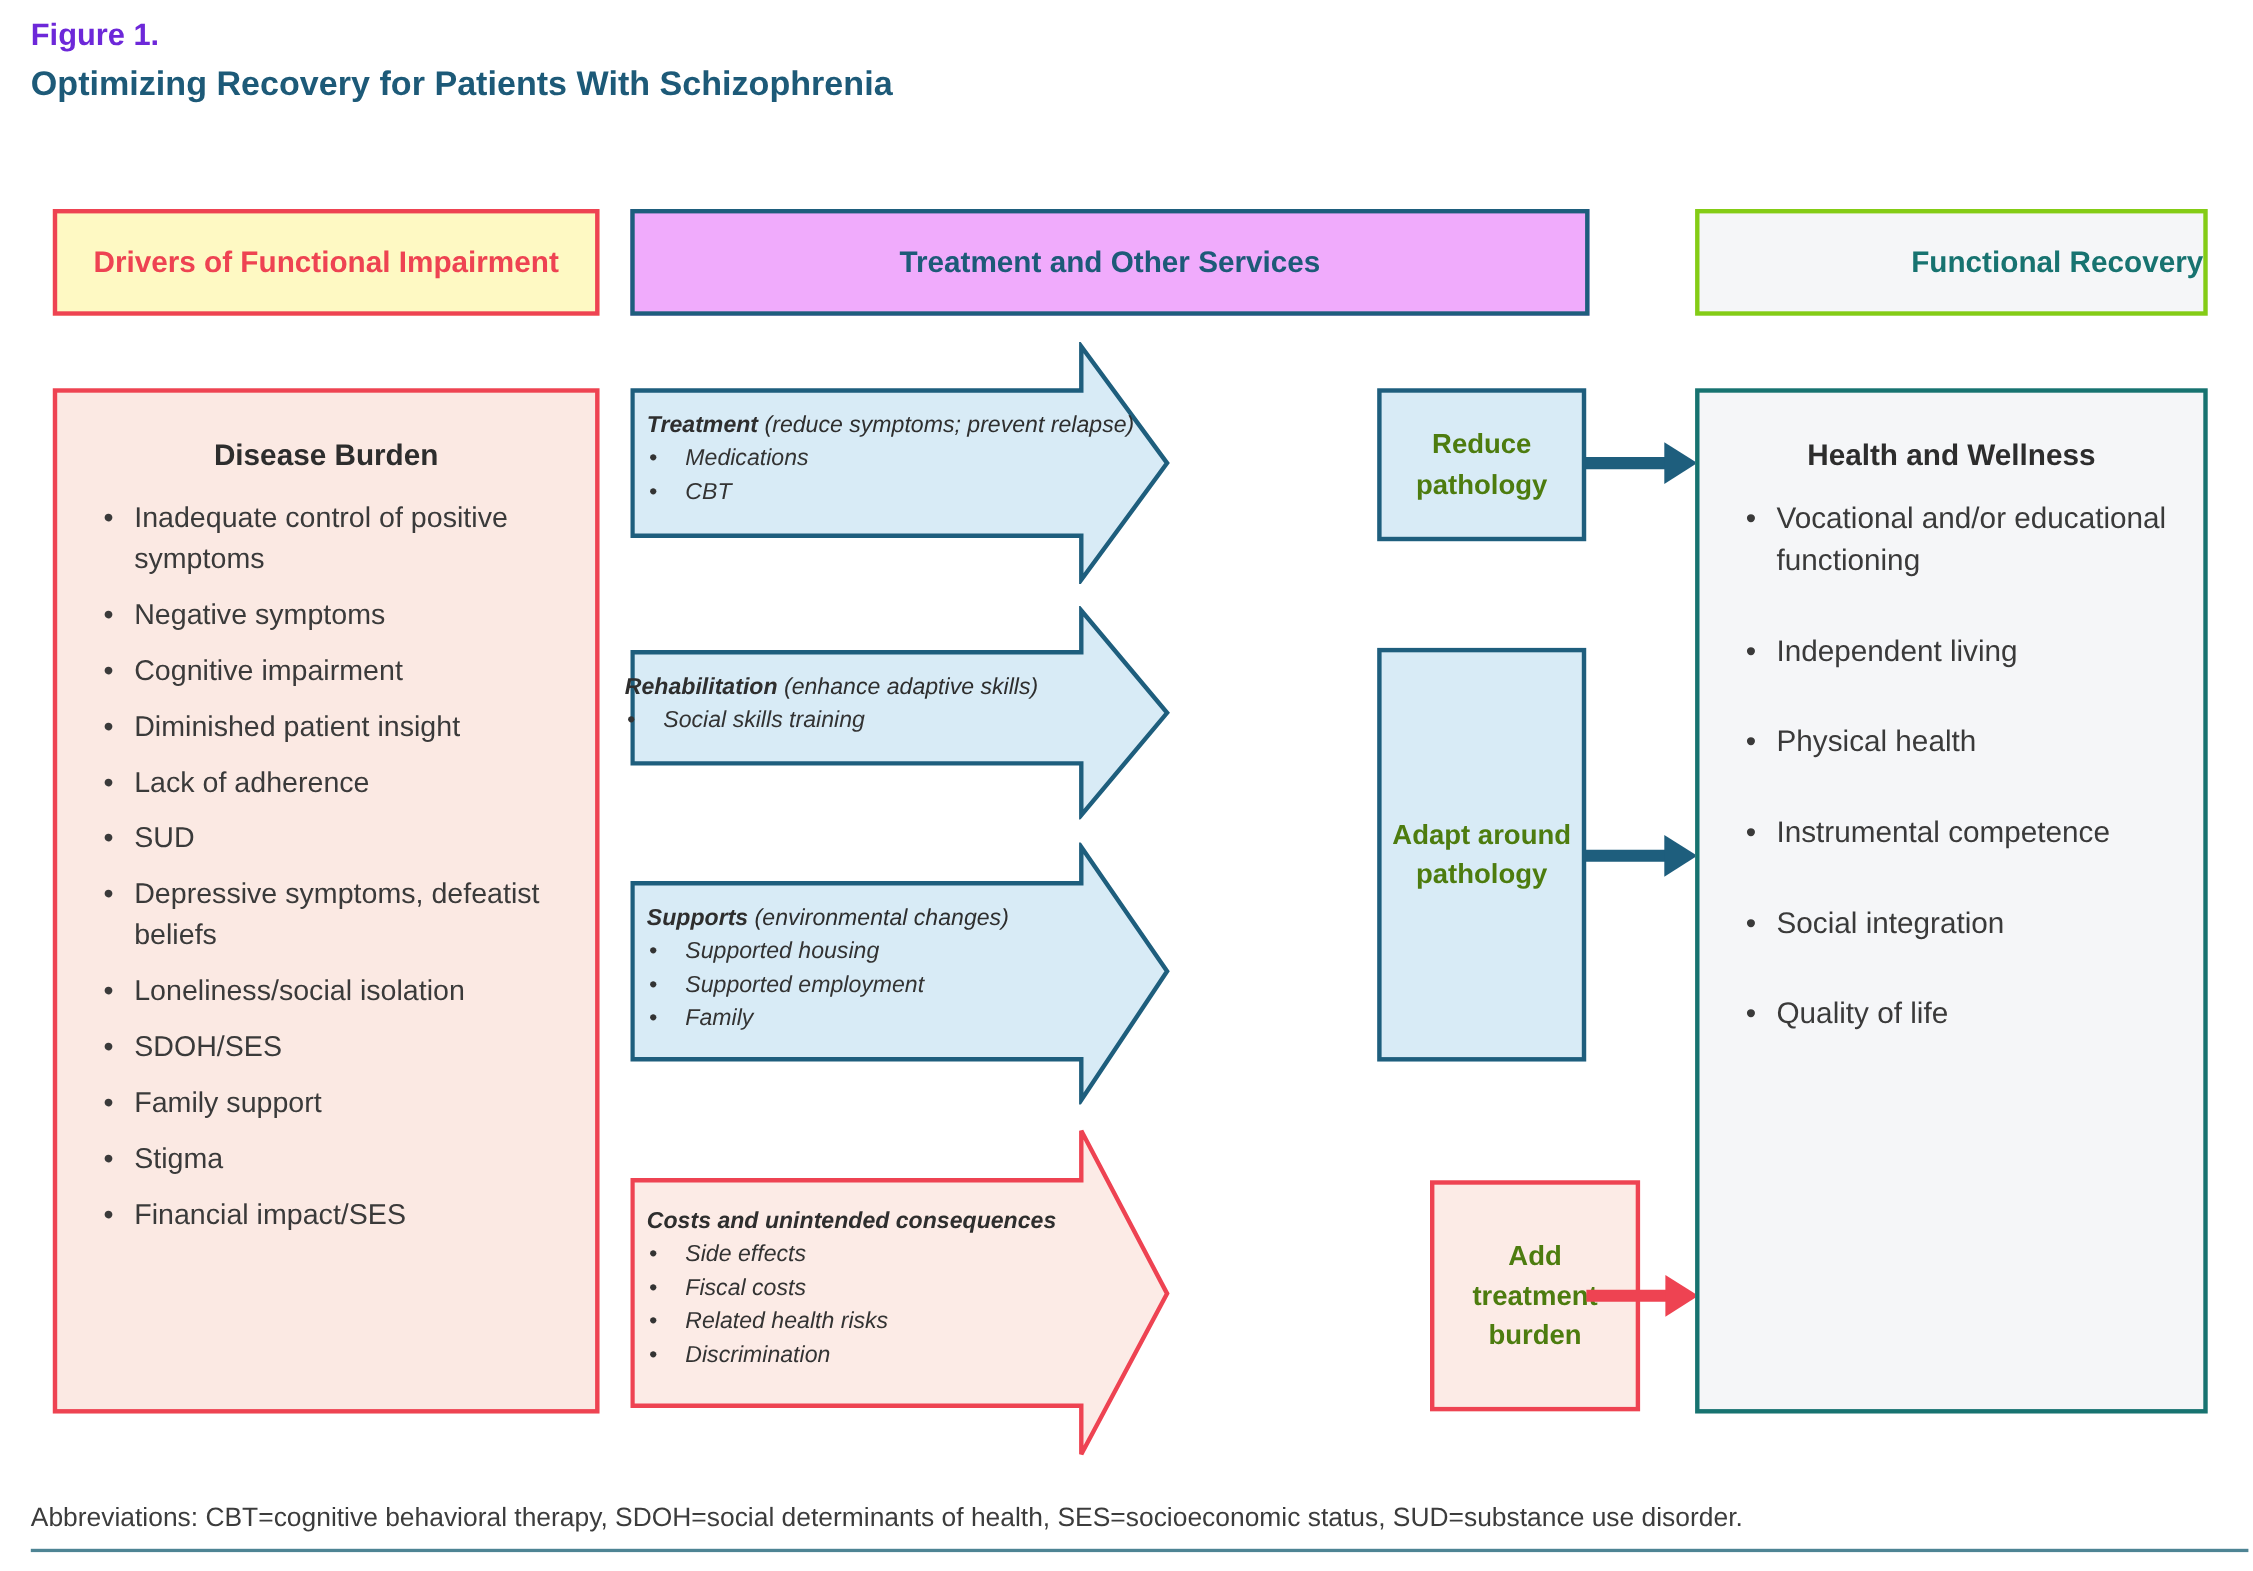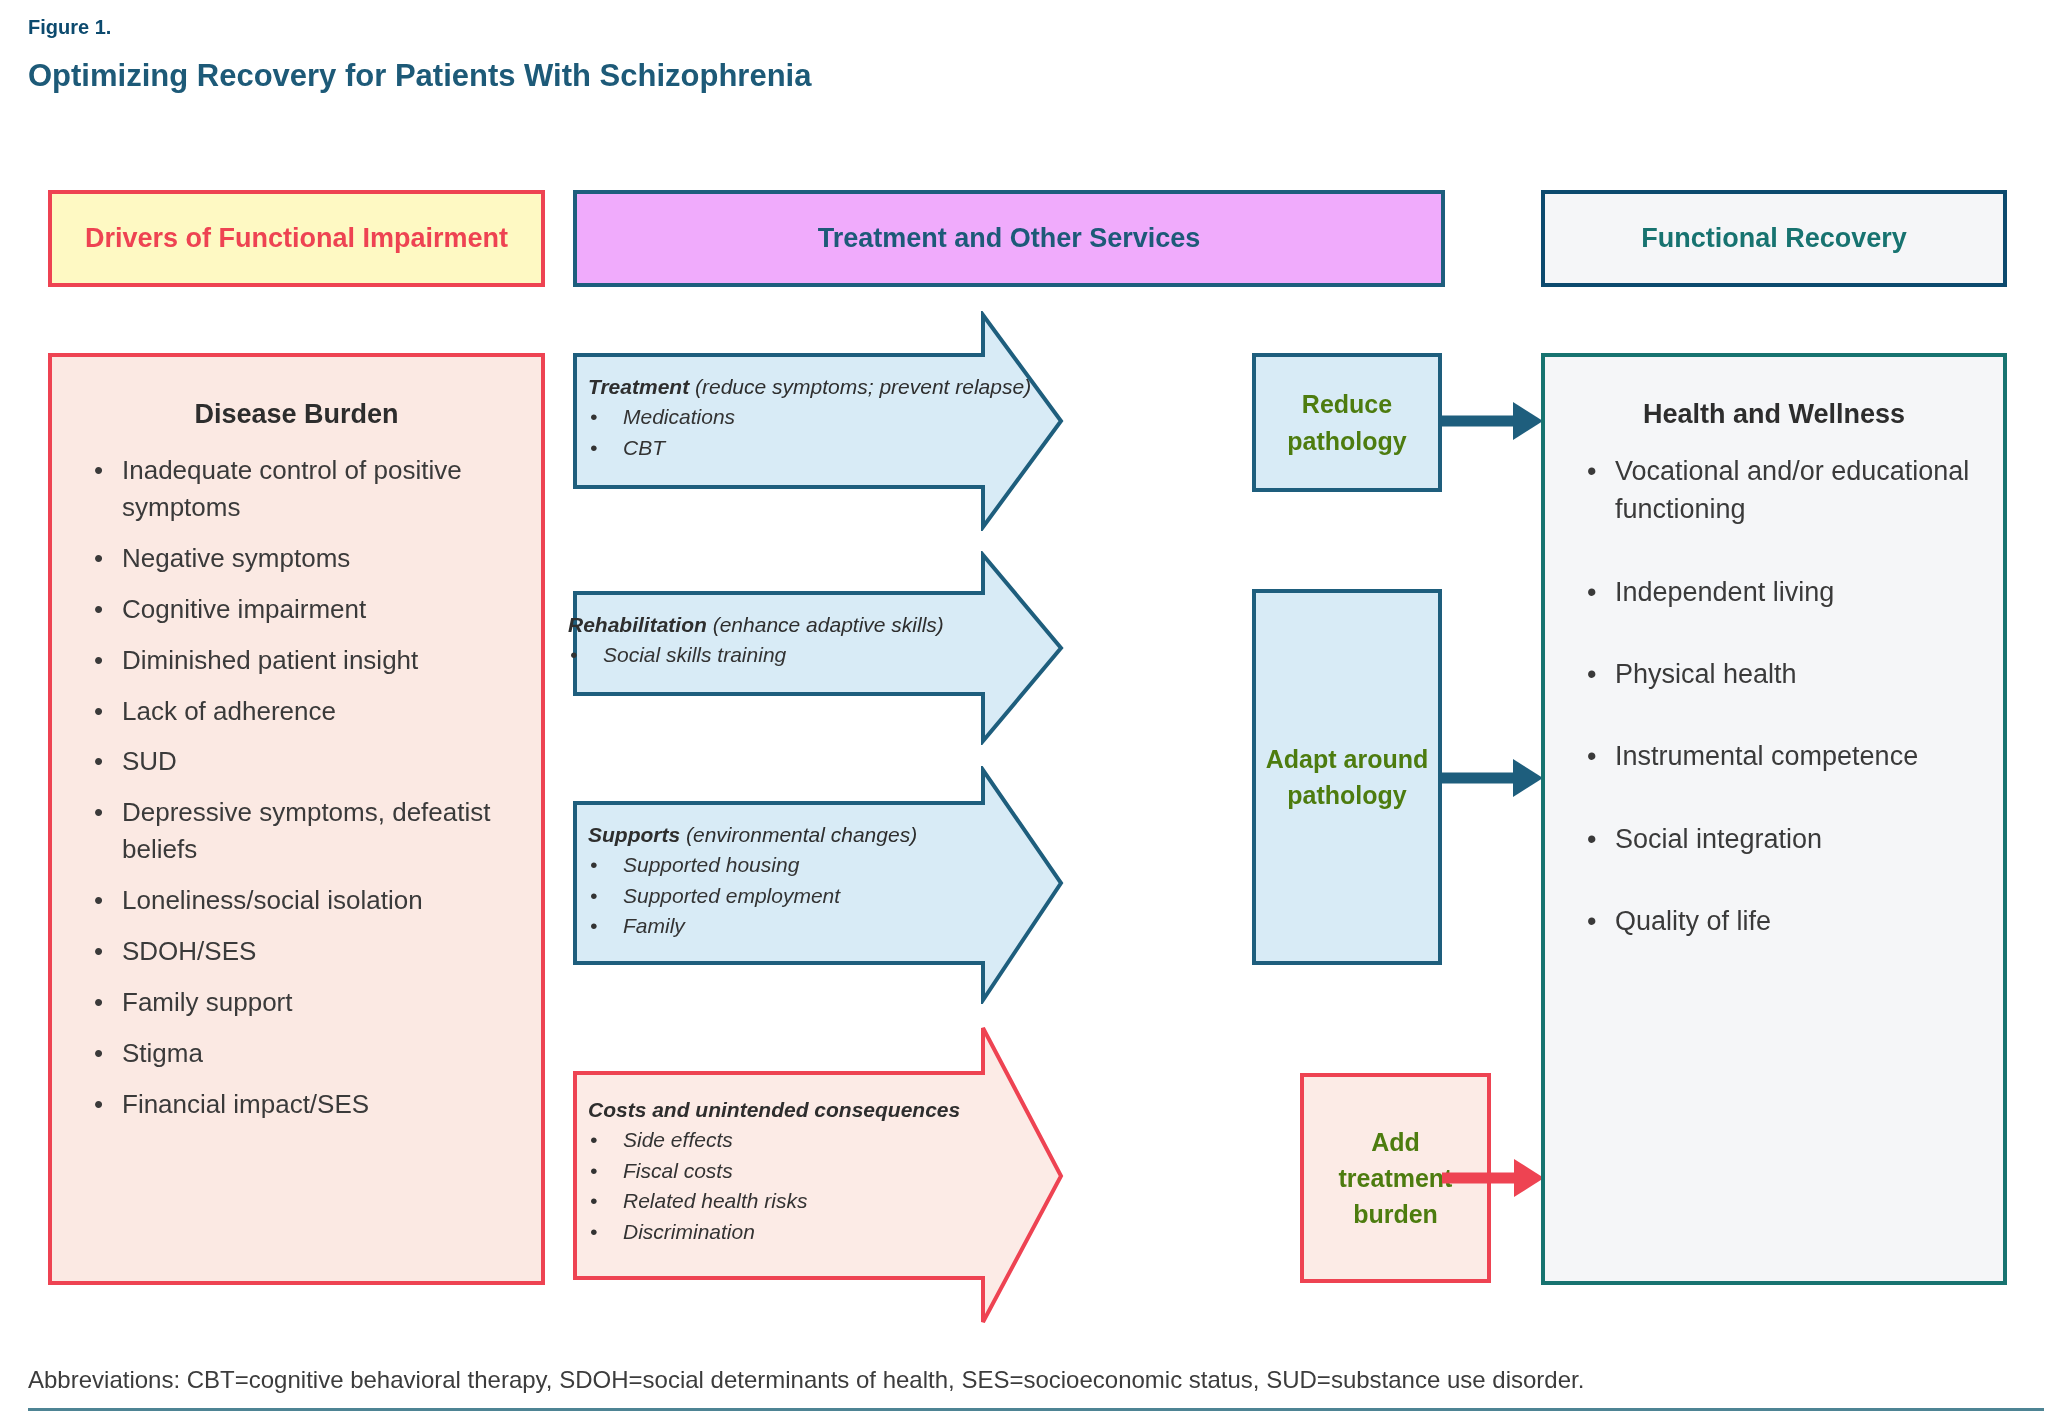--- a/index.html
+++ b/index.html
@@ -4,31 +4,31 @@
 <style>
   * { margin:0; padding:0; box-sizing:border-box; }
   html,body { background:#ffffff; }
   body { font-family:"Liberation Sans","DejaVu Sans",sans-serif; }
   #canvas {
     position:relative; width:2048px; height:1428px; background:#ffffff; overflow:hidden;
   }
   .abs { position:absolute; }
 
   
-  .fig-label { left:28px; top:16px; font-size:20px; font-weight:bold; color:#0c4a6e; }
+  .fig-label { left:28px; top:16px; font-size:28px; font-weight:bold; color:#6d28d9; }
   .fig-title { left:28px; top:58px; font-size:31px; font-weight:bold; color:#1d5a78; }
 
   
   .col-header {
     display:flex; align-items:center; justify-content:center; text-align:center;
     font-weight:bold; font-size:27px; line-height:1.22; height:97px; top:190px;
   }
   .hdr-red  { left:48px;  width:497px; background:#fef9c3; border:4px solid #ee4352; color:#ee4352; }
   .hdr-blue { left:573px; width:872px; background:#f0abfc; border:4px solid #1e5e7d; color:#1d5a78; }
-  .hdr-teal { left:1541px; width:466px; background:#f5f6f8; border:4px solid #0c4a6e; color:#177370; }
+  .hdr-teal { left:1541px; width:466px; background:#f5f6f8; border:4px solid #84cc16; color:#177370;justify-content:flex-end; }
 
   
   .side-box { top:353px; height:932px; }
   .box-red  { left:48px; width:497px; background:#fbe9e3; border:4px solid #ee4352; }
   .box-teal { left:1541px; width:466px; background:#f5f6f8; border:4px solid #177370; }
   .side-box h3 { text-align:center; font-size:27px; font-weight:bold; color:#2d2d2d; margin-top:42px; }
   .side-box ul { list-style:none; margin-top:22px; padding:0 18px 0 38px; }
   .side-box li { position:relative; padding-left:32px; font-size:26px; line-height:1.42; color:#3a3a3a; }
   .box-red  li { margin-bottom:14px; }
   .box-teal li { margin-bottom:44px; font-size:27px; }

